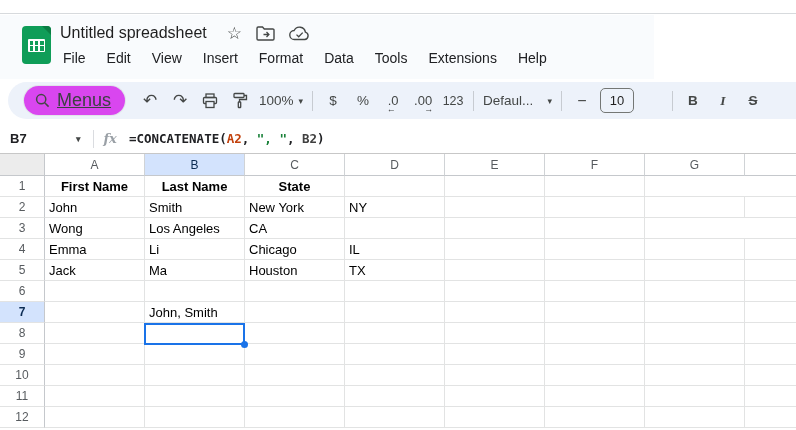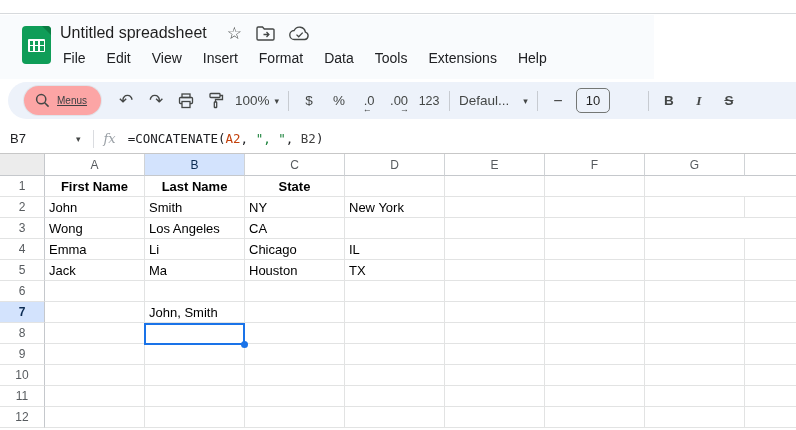--- a/index.html
+++ b/index.html
@@ -29,38 +29,38 @@
   #menu-row { position:absolute; left:60px; top:33px; display:flex; gap:15px; }
   #menu-row .menu-item { font-size:14px; color:#202124; padding:2px 3px; cursor:default; }
 
   
   #toolbar { position:absolute; left:8px; top:82px; width:788px; height:37px;
     background:#edf2fa; border-radius:19px 0 0 19px; display:flex; align-items:center;
     color:#444746; font-size:13.5px; white-space:nowrap; }
   .tb-btn { display:inline-flex; align-items:center; justify-content:center;
     min-width:26px; height:26px; margin:0 2px; border-radius:4px; color:#444746; }
   #menus-pill { display:inline-flex; align-items:center; gap:7px; margin-left:16px; margin-right:10px;
-    background:#fca5a5; border-radius:15px; height:29px; padding:0 14px 0 11px;
-    box-shadow:0 0 0 1px #e0e4ea; font-size:10px; color:#3c4043;text-decoration:underline; }
+    background:#d946ef; border-radius:15px; height:29px; padding:0 14px 0 11px;
+    box-shadow:0 0 0 1px #e0e4ea; font-size:18px; color:#3c4043;text-decoration:underline; }
   .tb-divider { width:1px; height:20px; background:#c7cbd1; margin:0 5px; }
   .tb-zoom { display:inline-flex; align-items:center; gap:5px; margin:16px 4px; }
   .caret { font-size:9px; color:#444746; }
   .dec { position:relative; font-size:13px; }
   .dec .arr { position:absolute; font-size:9px; bottom:-6px; }
   .dec .arr.l { left:-1px; } .dec .arr.r { right:-1px; }
   #font-sel { display:inline-flex; align-items:center; gap:14px; margin:0 4px; font-size:13.5px; }
   #size-box { width:34px; height:25px; background:#edf2fa; border:1px solid #747775; border-radius:5px;
     display:inline-flex; align-items:center; justify-content:center; font-size:13px; color:#1f1f1f; margin:0 3px; }
   .b-bold { font-weight:bold; } .b-italic { font-style:italic; font-family:"Liberation Serif",serif; font-weight:bold;}
   .b-strike { text-decoration:line-through; font-weight:bold; }
   svg.ic { display:block; }
 
   
   #fbar { position:absolute; left:0; top:124px; width:796px; height:30px; background:#fff;
-    border-bottom:1px solid #c7c7c7; display:flex; align-items:center; }
+    border-bottom:1px solid #c7c7c7; display:flex; align-items:center;font-weight:bold; }
   #name-box { width:76px; padding-left:10px; font-size:13px; color:#202124; }
   #name-caret { font-size:9px; color:#444746; margin-right:12px; }
   #fbar .vdiv { width:1px; height:18px; background:#dadce0; margin-right:10px; }
   #fx { font-family:"DejaVu Serif", serif; font-style:italic; color:#9aa0a6; font-size:13px; margin-right:12px; }
   #formula { font-family:"DejaVu Sans Mono", monospace; font-size:12.5px; letter-spacing:0; }
 
   
   #grid { position:absolute; left:0; top:154px; width:796px; height:276px; background:#fff; }
   #col-headers { display:flex; height:22px; }
   #corner { width:45px; height:22px; background:#ececec; border-right:1px solid #c5c8cc;
@@ -214,22 +214,22 @@
           <div class="cell">State</div>
           <div class="cell"></div>
           <div class="cell"></div>
           <div class="cell"></div>
           <div class="cell fill"></div>
         </div>
         <div class="g-row">
           <div class="row-h">2</div>
           <div class="cell">John</div>
           <div class="cell">Smith</div>
+          <div class="cell">New York</div>
           <div class="cell">NY</div>
-          <div class="cell">New York</div>
           <div class="cell"></div>
           <div class="cell"></div>
           <div class="cell"></div>
           <div class="cell fill"></div>
         </div>
         <div class="g-row">
           <div class="row-h">3</div>
           <div class="cell">Wong</div>
           <div class="cell">Los Angeles</div>
           <div class="cell">CA</div>

